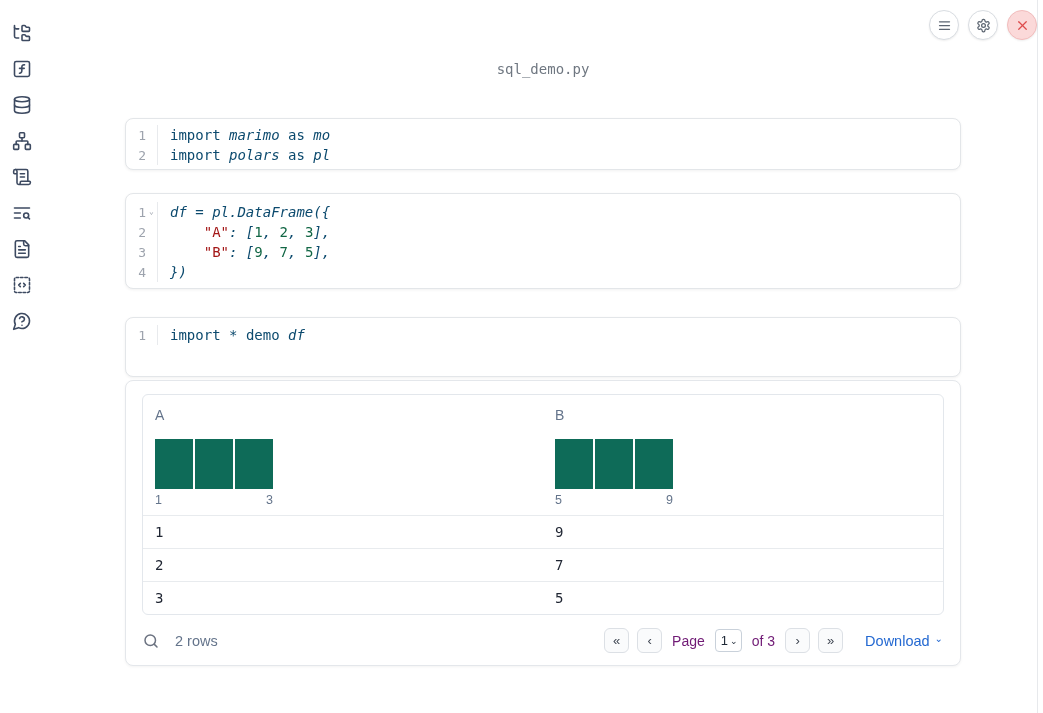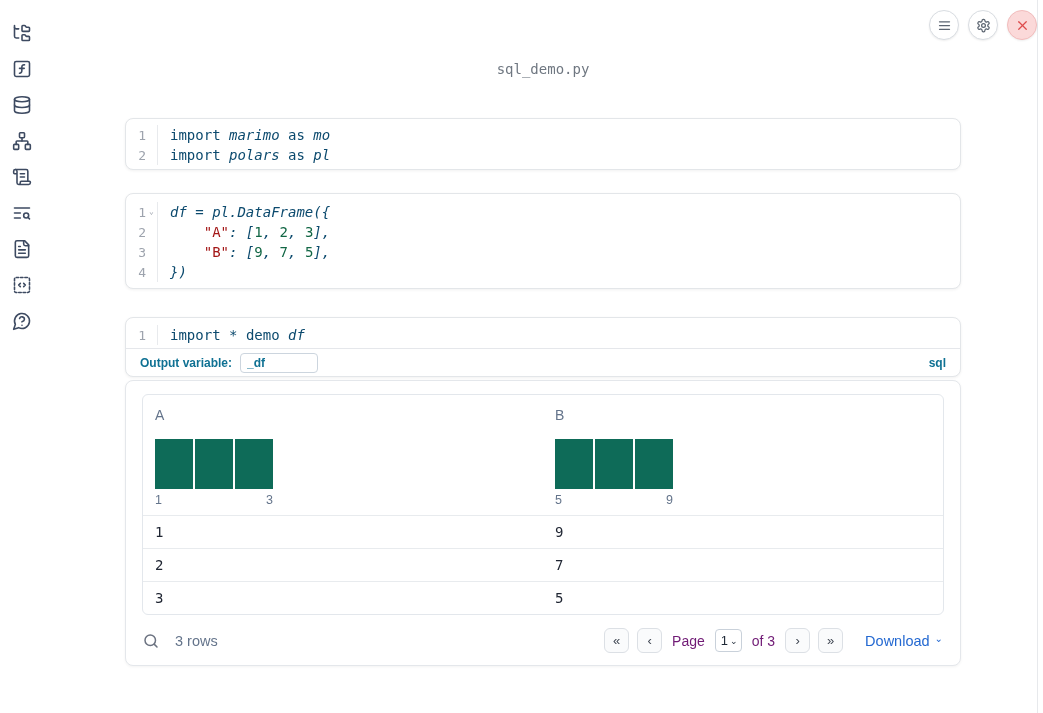--- a/index.html
+++ b/index.html
@@ -211,25 +211,20 @@
 <div class="cell cell-3">
   <div>
       <div class="code-line">
         <span class="gut">
           <span class="ln">1</span>
           <span class="fold"></span>
         </span>
         <span class="code"><span class="tok-kw">import</span><span class="tok-pl"> </span><span class="tok-kw">*</span><span class="tok-pl"> </span><span class="tok-kw">demo</span><span class="tok-pl"> df</span></span>
       </div>
     </div>
-  <div class="sql-meta">
-    <span class="sql-label">Output variable:</span>
-    <input class="sql-var-input" value="_df" style="">
-    <span class="sql-badge">sql</span>
-  </div>
 </div>
 
 <div class="output">
   <div class="data-table">
     <div class="thead">
       <div class="th">
         <div class="col-name">A</div>
         <div class="hist">
             <div class="bar" style="height: 100%; background: rgb(14, 107, 88);"></div>
             <div class="bar" style="height: 100%; background: rgb(14, 107, 88);"></div>
@@ -268,21 +263,21 @@
         </div>
       </div>
   </div>
 
   <div class="table-footer">
     <div class="footer-left">
       <div class="search-btn"><svg viewBox="0 0 24 24">
             <circle cx="11" cy="11" r="7"></circle>
             <path d="m20 20-3.5-3.5"></path>
           </svg></div>
-      <span class="rows-count">3 rows</span>
+      <span class="rows-count">2 rows</span>
     </div>
     <div class="footer-right">
       <div class="pg-btn">«</div>
       <div class="pg-btn">‹</div>
       <span class="page-label">Page</span>
       <div class="page-select">
         <span>1</span>
         <span class="caret">⌄</span>
       </div>
       <span class="of-label">of 3</span>

